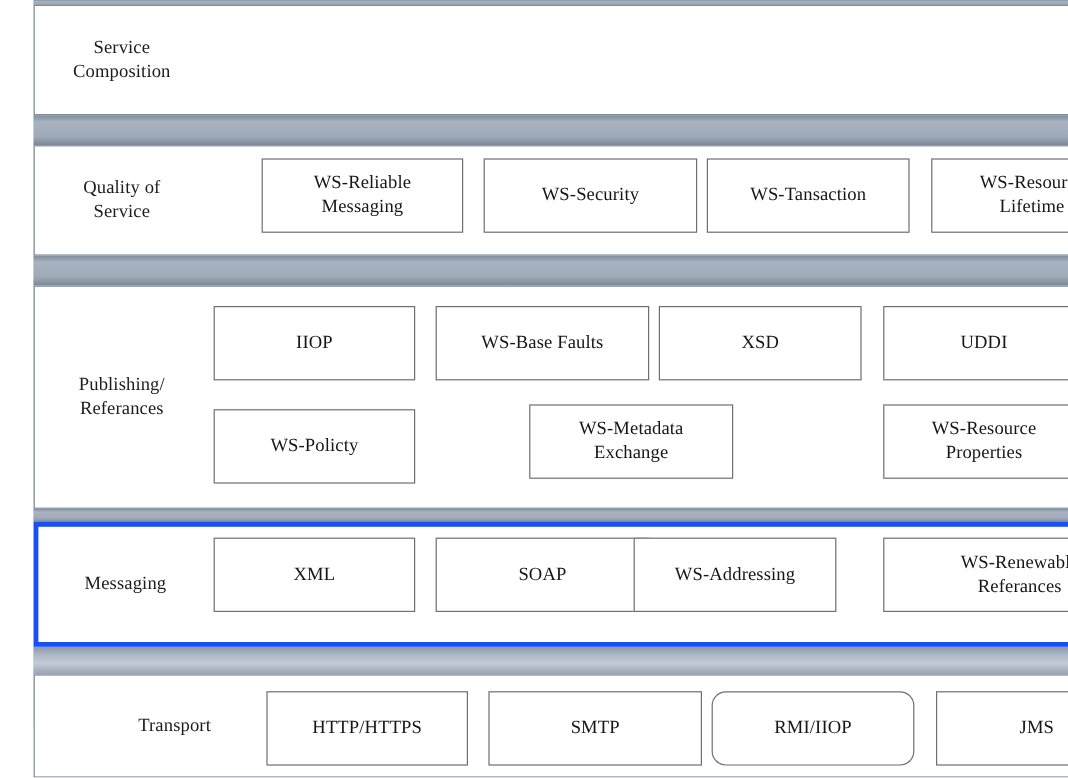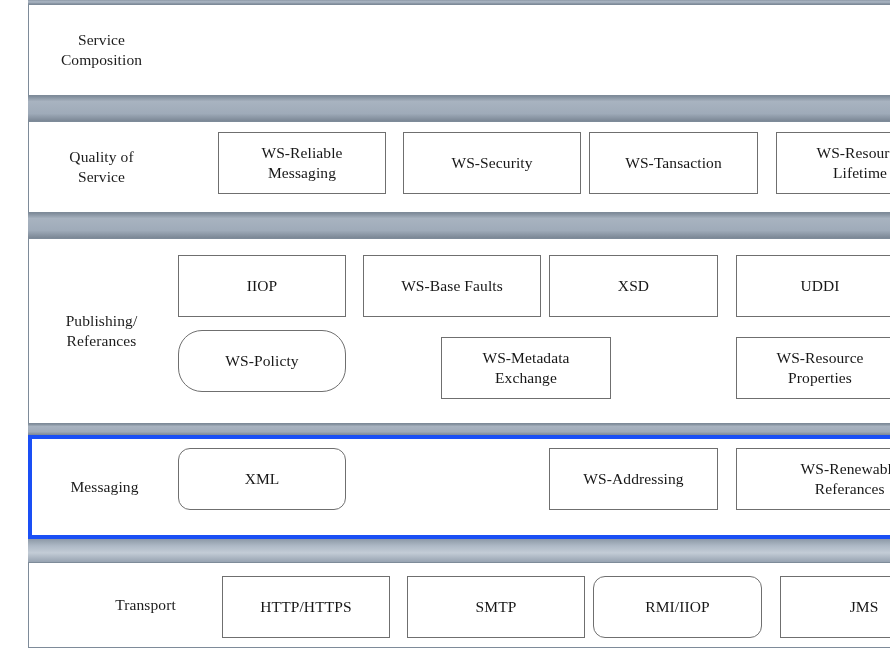--- a/index.html
+++ b/index.html
@@ -129,40 +129,43 @@
         </div>
         <div class="node" style="left: 189px; top: 16px; width: 178px; height: 62px;">
           <span>WS-Base Faults</span>
         </div>
         <div class="node" style="left: 375px; top: 16px; width: 169px; height: 62px;">
           <span>XSD</span>
         </div>
         <div class="node" style="left: 562px; top: 16px; width: 168px; height: 62px;">
           <span>UDDI</span>
         </div>
-        <div class="node" style="left: 4px; top: 91px; width: 168px; height: 62px; border-radius: 24px;">
+        <div class="node" style="left: 4px; top: 102px; width: 168px; height: 62px;">
           <span>WS-Policty</span>
         </div>
         <div class="node" style="left: 267px; top: 98px; width: 170px; height: 62px;">
           <span>WS-Metadata<br>Exchange</span>
         </div>
         <div class="node" style="left: 562px; top: 98px; width: 168px; height: 62px;">
           <span>WS-Resource<br>Properties</span>
         </div>
       </div>
     </div>
     <div class="layer highlight" style="position: absolute; left: 0px; right: 0px; top: 435px; height: 104px;">
       <div class="layer-label">
         <div>Messaging</div>
       </div>
       <div class="nodes">
-        <div class="node" style="left: 1px; top: 9px; width: 168px; height: 62px; border-radius: 12px;">
+        <div class="node" style="left: 1px; top: 9px; width: 168px; height: 62px;">
           <span>XML</span>
         </div>
-        <div class="node" style="left: 372px; top: 9px; width: 169px; height: 62px;">
+        <div class="node" style="left: 186px; top: 9px; width: 178px; height: 62px;">
+          <span>SOAP</span>
+        </div>
+        <div class="node" style="left: 351px; top: 9px; width: 169px; height: 62px;">
           <span>WS-Addressing</span>
         </div>
         <div class="node" style="left: 559px; top: 9px; width: 168px; height: 62px; justify-content: flex-end;">
           <span>WS-Renewable<br>Referances</span>
         </div>
       </div>
     </div>
     <div class="layer" style="position: absolute; left: 0px; right: 0px; top: 562px; height: 86px; padding-left: 44px;">
       <div class="layer-label">
         <div>Transport</div>

